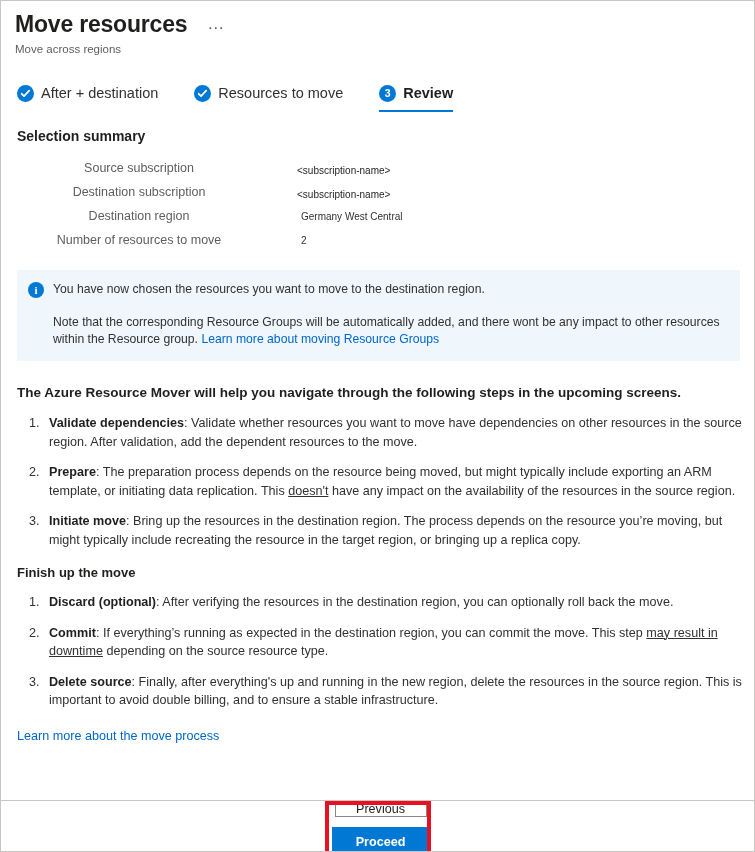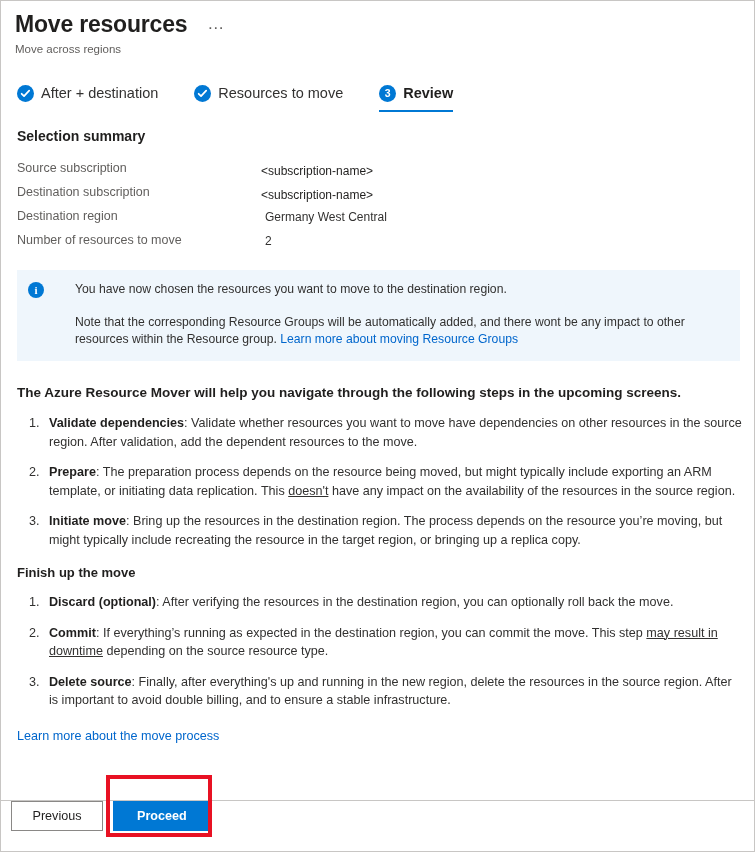--- a/index.html
+++ b/index.html
@@ -114,37 +114,39 @@
   
   .section-heading {
     font-size: 14px;
     font-weight: 700;
     color: #201f1e;
     margin: 14px 0 0 16px;
     line-height: 20px;
   }
   .summary {
     margin: 10px 0 0 16px;
+    text-align: center;
   }
   .summary-row {
     display: flex;
     align-items: flex-start;
     height: 24px;
   }
   .summary-label {
     width: 244px;
     flex: none;
     font-size: 12.5px;
     color: #605e5c;
     line-height: 24px;
   }
   .summary-value {
-    font-size: 12px;
+    font-size: 10px;
     color: #323130;
     line-height: 24px;
+    margin-left: 36px;
   }
   .summary-value.redacted {
     color: #201f1e;
     position: relative;
     top: 3px;
   }
   .summary-value.shift {
     position: relative;
     top: 1px;
     left: 4px;
@@ -174,21 +176,20 @@
     color: #fff;
     font-size: 11px;
     font-weight: 700;
     font-family: "Liberation Serif", serif;
     line-height: 1;
   }
   .info-body {
     font-size: 12.2px;
     color: #323130;
     line-height: 17px;
-    margin-left: 22px;
   }
   .info-line2 {
     margin-top: 16px;
   }
 
   
   .content {
     margin: 22px 0 0 16px;
     width: 726px;
   }
@@ -247,23 +248,25 @@
     height: 1px;
     background: #c8c6c4;
   }
   .footer {
     position: absolute;
     left: 0;
     right: 4px;
     bottom: 0;
     height: 50px;
     display: flex;
+    align-items: center;
     padding-left: 10px;
     gap: 10px;
     background: #fff;
+    flex-direction: column;
   }
   .btn-secondary {
     min-width: 92px;
     height: 30px;
     padding: 0 14px;
     background: #ffffff;
     border: 1px solid #8a8886;
     color: #201f1e;
     font-size: 12.6px;
     font-family: "Liberation Sans", sans-serif;
@@ -390,21 +393,21 @@
     <div class="finish-heading">Finish up the move</div>
 
     <ol class="steps">
       <li>
         <span class="step-term">Discard (optional)</span><span>: After verifying the resources in the destination region, you can optionally roll back the move.</span>
       </li>
       <li>
         <span class="step-term">Commit</span><span>: If everything’s running as expected in the destination region, you can commit the move. This step </span><span class="u">may result in downtime</span><span> depending on the source resource type.</span>
       </li>
       <li>
-        <span class="step-term">Delete source</span><span>: Finally, after everything's up and running in the new region, delete the resources in the source region. After is important to avoid double billing, and to ensure a stable infrastructure.</span>
+        <span class="step-term">Delete source</span><span>: Finally, after everything's up and running in the new region, delete the resources in the source region. This is important to avoid double billing, and to ensure a stable infrastructure.</span>
       </li>
     </ol>
 
     <a class="bottom-link">Learn more about the move process</a>
   </div>
 
   <div class="footer-divider"></div>
   <div class="footer">
     <button class="btn-secondary">Previous</button>
     <div class="proceed-wrap">

